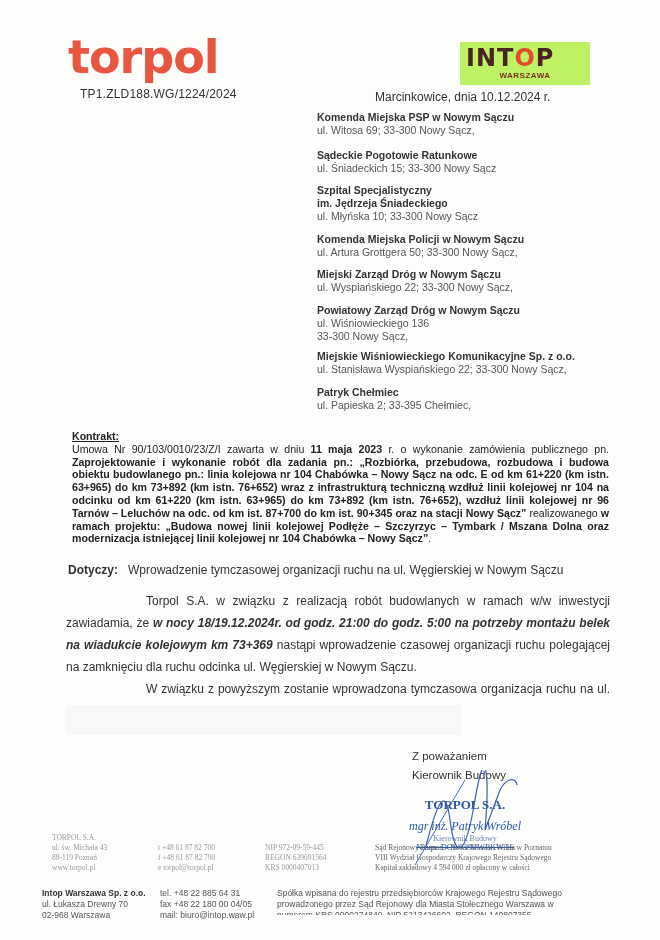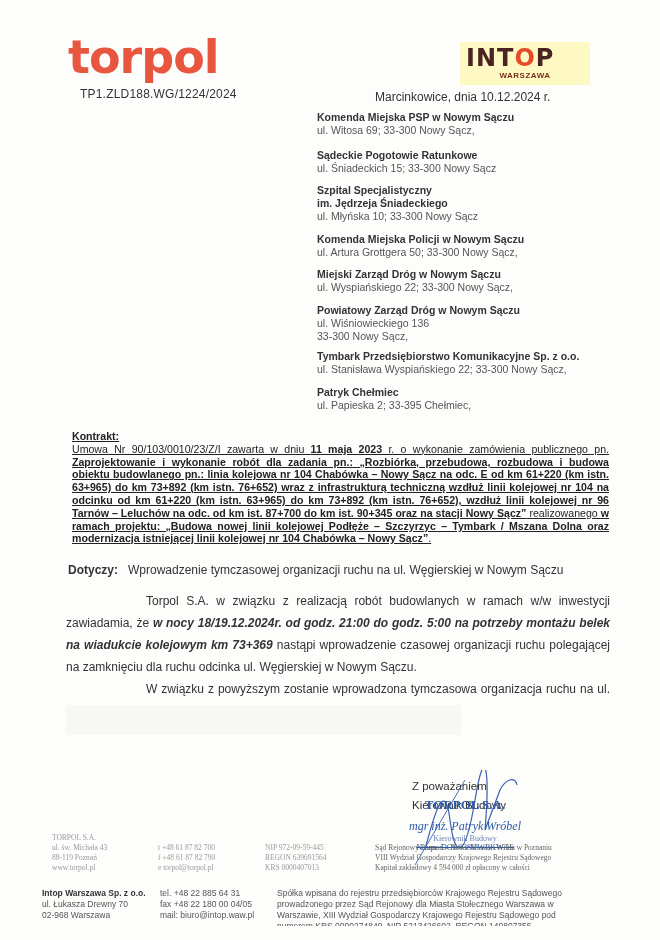--- a/index.html
+++ b/index.html
@@ -1,37 +1,37 @@
 <!DOCTYPE html>
 <html><head>
   <meta charset="utf-8">
   <style>
     html, body { margin: 0; padding: 0; }
     body { width: 660px; height: 940px; background: #fdfdfc; position: relative; overflow: hidden; font-family: "Liberation Sans", sans-serif; color: #2a2a2a; }
     .abs { position: absolute; }
     .logo-torpol { left: 68px; top: 32px; font-family: "DejaVu Sans", sans-serif; font-weight: bold; font-size: 46px; color: #e8563f; letter-spacing: -1px; line-height: 50px; }
     .ref { left: 80px; top: 87px; font-size: 12px; color: #333; letter-spacing: 0.2px; }
-    .logo-intop { left: 460px; top: 42px; width: 130px; height: 43px; background: #fef9c3; box-sizing: border-box; }
+    .logo-intop { left: 460px; top: 42px; width: 130px; height: 43px; background: #bef264; box-sizing: border-box; }
     .logo-intop .big { position: absolute; left: 6px; top: 2px; font-family: "DejaVu Sans", sans-serif; font-weight: bold; font-size: 24px; color: #4a2424; letter-spacing: 1px; }
     .logo-intop .o { color: #e54a2a; }
     .logo-intop .small { position: absolute; left: 0; right: 0; top: 29px; text-align: center; font-family: Liberation Sans, sans-serif; font-weight: bold; font-size: 8px; color: #7a3020; letter-spacing: 0.5px; }
     .date { left: 375px; top: 90px; font-size: 12px; color: #333; }
     .addr { left: 317px; font-size: 10.5px; line-height: 13px; }
     .addr .n { font-weight: bold; color: #333; }
     .addr .a { color: #555; }
-    .contract { left: 72px; top: 430px; width: 537px; font-size: 10.6px; line-height: 12.8px; color: #222; text-decoration: underline; }
+    .contract { left: 72px; top: 430px; width: 537px; font-size: 10.6px; line-height: 12.8px; color: #222; }
     .contract .h { font-weight: bold; text-decoration: underline; }
     .contract .j { text-align: justify; }
     .subject { left: 68px; top: 563px; font-size: 12px; color: #333; }
     .subject .k { font-weight: bold; margin-right: 10px; }
     .body { left: 66px; top: 590px; width: 544px; font-size: 12px; line-height: 22px; color: #333; text-align: justify; }
     .body .bi { font-weight: bold; font-style: italic; }
     .body .ind { text-indent: 80px; }
     .redact { left: 66px; top: 705px; width: 395px; height: 30px; background: #f7f7f6; }
-    .greet { left: 412px; top: 747px; font-size: 11.5px; line-height: 19px; color: #333; margin-top: 30px; }
+    .greet { left: 412px; top: 747px; font-size: 11.5px; line-height: 19px; color: #333; }
     .stamp { left: 400px; top: 797px; width: 130px; text-align: center; font-family: "Liberation Serif", serif; color: #2c5aa6; }
     .stamp .co { font-weight: bold; font-size: 13px; }
     .stamp .nm { font-style: italic; font-size: 12px; margin-top: 6px; }
     .stamp .rl { font-size: 8px; color: #6a82b8; }
     .stamp .nr { font-size: 8px; color: #2c5aa6; text-decoration: line-through; }
     .sig { left: 405px; top: 770px; }
     .foot1 { top: 833px; font-family: "Liberation Serif", serif; font-size: 7.5px; line-height: 10px; color: #999; }
     .foot2 { top: 888px; font-size: 8.5px; line-height: 11px; color: #555; }
     .foot2 b { color: #333; }
   </style>
@@ -66,21 +66,21 @@
 <div class="abs addr" style="top:268px">
   <div class="n">Miejski Zarząd Dróg w Nowym Sączu</div>
   <div class="a">ul. Wyspiańskiego 22; 33-300 Nowy Sącz,</div>
 </div>
 <div class="abs addr" style="top:304px">
   <div class="n">Powiatowy Zarząd Dróg w Nowym Sączu</div>
   <div class="a">ul. Wiśniowieckiego 136</div>
   <div class="a">33-300 Nowy Sącz,</div>
 </div>
 <div class="abs addr" style="top:350px">
-  <div class="n">Tymbark Przedsiębiorstwo Komunikacyjne Sp. z o.o.</div>
+  <div class="n">Miejskie Wiśniowieckiego Komunikacyjne Sp. z o.o.</div>
   <div class="a">ul. Stanisława Wyspiańskiego 22; 33-300 Nowy Sącz,</div>
 </div>
 <div class="abs addr" style="top:386px">
   <div class="n">Patryk Chełmiec</div>
   <div class="a">ul. Papieska 2; 33-395 Chełmiec,</div>
 </div>
 
 <div class="abs contract">
   <div class="h">Kontrakt:</div>
   <div class="j"><span>Umowa Nr 90/103/0010/23/Z/I zawarta w dniu </span><b>11 maja 2023</b><span> r. o wykonanie zamówienia publicznego pn. </span><b>Zaprojektowanie i wykonanie robót dla zadania pn.: „Rozbiórka, przebudowa, rozbudowa i budowa obiektu budowlanego pn.: linia kolejowa nr 104 Chabówka – Nowy Sącz na odc. E od km 61+220 (km istn. 63+965) do km 73+892 (km istn. 76+652) wraz z infrastrukturą techniczną wzdłuż linii kolejowej nr 104 na odcinku od km 61+220 (km istn. 63+965) do km 73+892 (km istn. 76+652), wzdłuż linii kolejowej nr 96 Tarnów – Leluchów na odc. od km ist. 87+700 do km ist. 90+345 oraz na stacji Nowy Sącz”</b><span> realizowanego </span><b>w ramach projektu: „Budowa nowej linii kolejowej Podłęże – Szczyrzyc – Tymbark / Mszana Dolna oraz modernizacja istniejącej linii kolejowej nr 104 Chabówka – Nowy Sącz”</b><span>.</span></div>
@@ -139,15 +139,14 @@
   <div>02-968 Warszawa</div>
 </div>
 <div class="abs foot2" style="left:160px">
   <div>tel. +48 22 885 64 31</div>
   <div>fax +48 22 180 00 04/05</div>
   <div>mail: biuro@intop.waw.pl</div>
 </div>
 <div class="abs foot2" style="left:277px">
   <div>Spółka wpisana do rejestru przedsiębiorców Krajowego Rejestru Sądowego</div>
   <div>prowadzonego przez Sąd Rejonowy dla Miasta Stołecznego Warszawa w</div>
-  <div>Warszawie, XIII Wydział Gospodarczy Krajowego Rejestru Sądowego pod</div>
   <div style="height:5px;overflow:hidden">numerem KRS 0000274849, NIP 5213426602, REGON 140807355</div>
 </div>
 
 </body></html>

